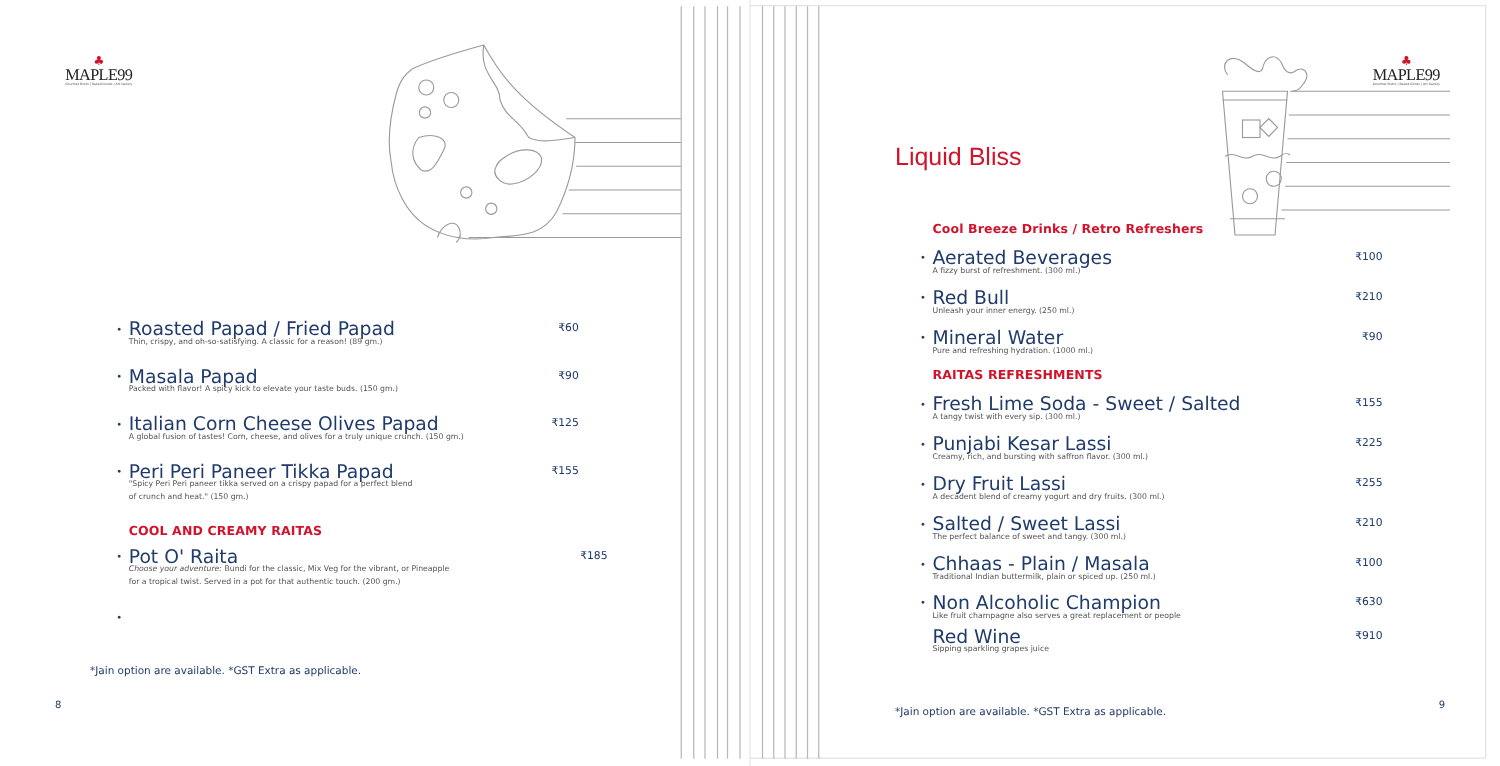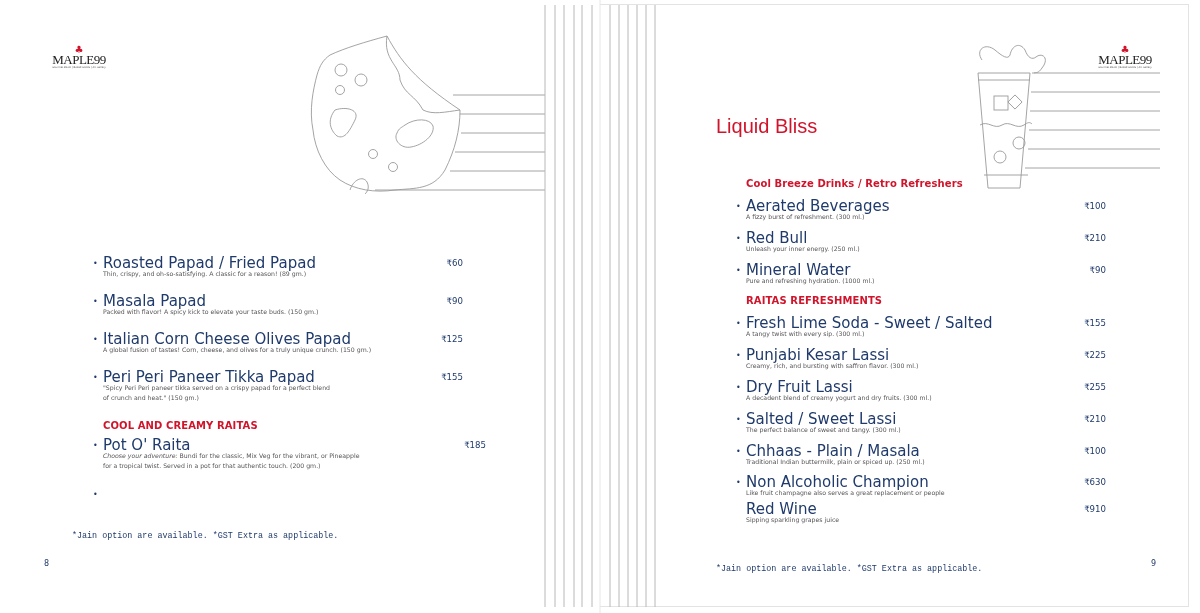--- a/index.html
+++ b/index.html
@@ -17,21 +17,21 @@
   .logo .word { font-family:"Liberation Serif", "DejaVu Serif", serif; font-size:13px; color:#222; letter-spacing:-0.5px; line-height:12px; display:block; }
   .logo .tag { font-size:2.5px; color:#555; display:block; line-height:4px; }
   .title { position:absolute; color:#d0142b; font-family:Liberation Sans, sans-serif; font-weight:normal; }
   .section { position:absolute; color:#d0142b; font-weight:bold; font-size:10px; letter-spacing:0.1px; }
   .item { position:absolute; }
   .item .bullet { position:absolute; left:-10px; top:1px; font-size:8px; color:#1f3a6b; }
   .item .name { font-size:15px; color:#1f3a6b; line-height:11px; white-space:nowrap; }
   .item .desc { font-size:6.2px; color:#555; line-height:10px; white-space:nowrap; }
   .item .desc i { font-style:italic; }
   .price { position:absolute; font-size:8.6px; color:#1f3a6b; text-align:right; width:40px; }
-  .foot { position:absolute; font-size:8.4px; color:#1f3a6b; white-space:nowrap;font-family:Liberation Mono, monospace; }
+  .foot { position:absolute; font-size:8.4px; color:#1f3a6b; white-space:nowrap; }
   .pagenum { position:absolute; font-size:8px; color:#1f3a6b; }
   .lone-bullet { position:absolute; font-size:8px; color:#1f3a6b; }
   svg { position:absolute; overflow:visible; }
 </style>
 </head>
 <body>
 
 <div class="edge-top"></div>
 <div class="edge-bottom"></div>
 <div class="edge-left"></div>

